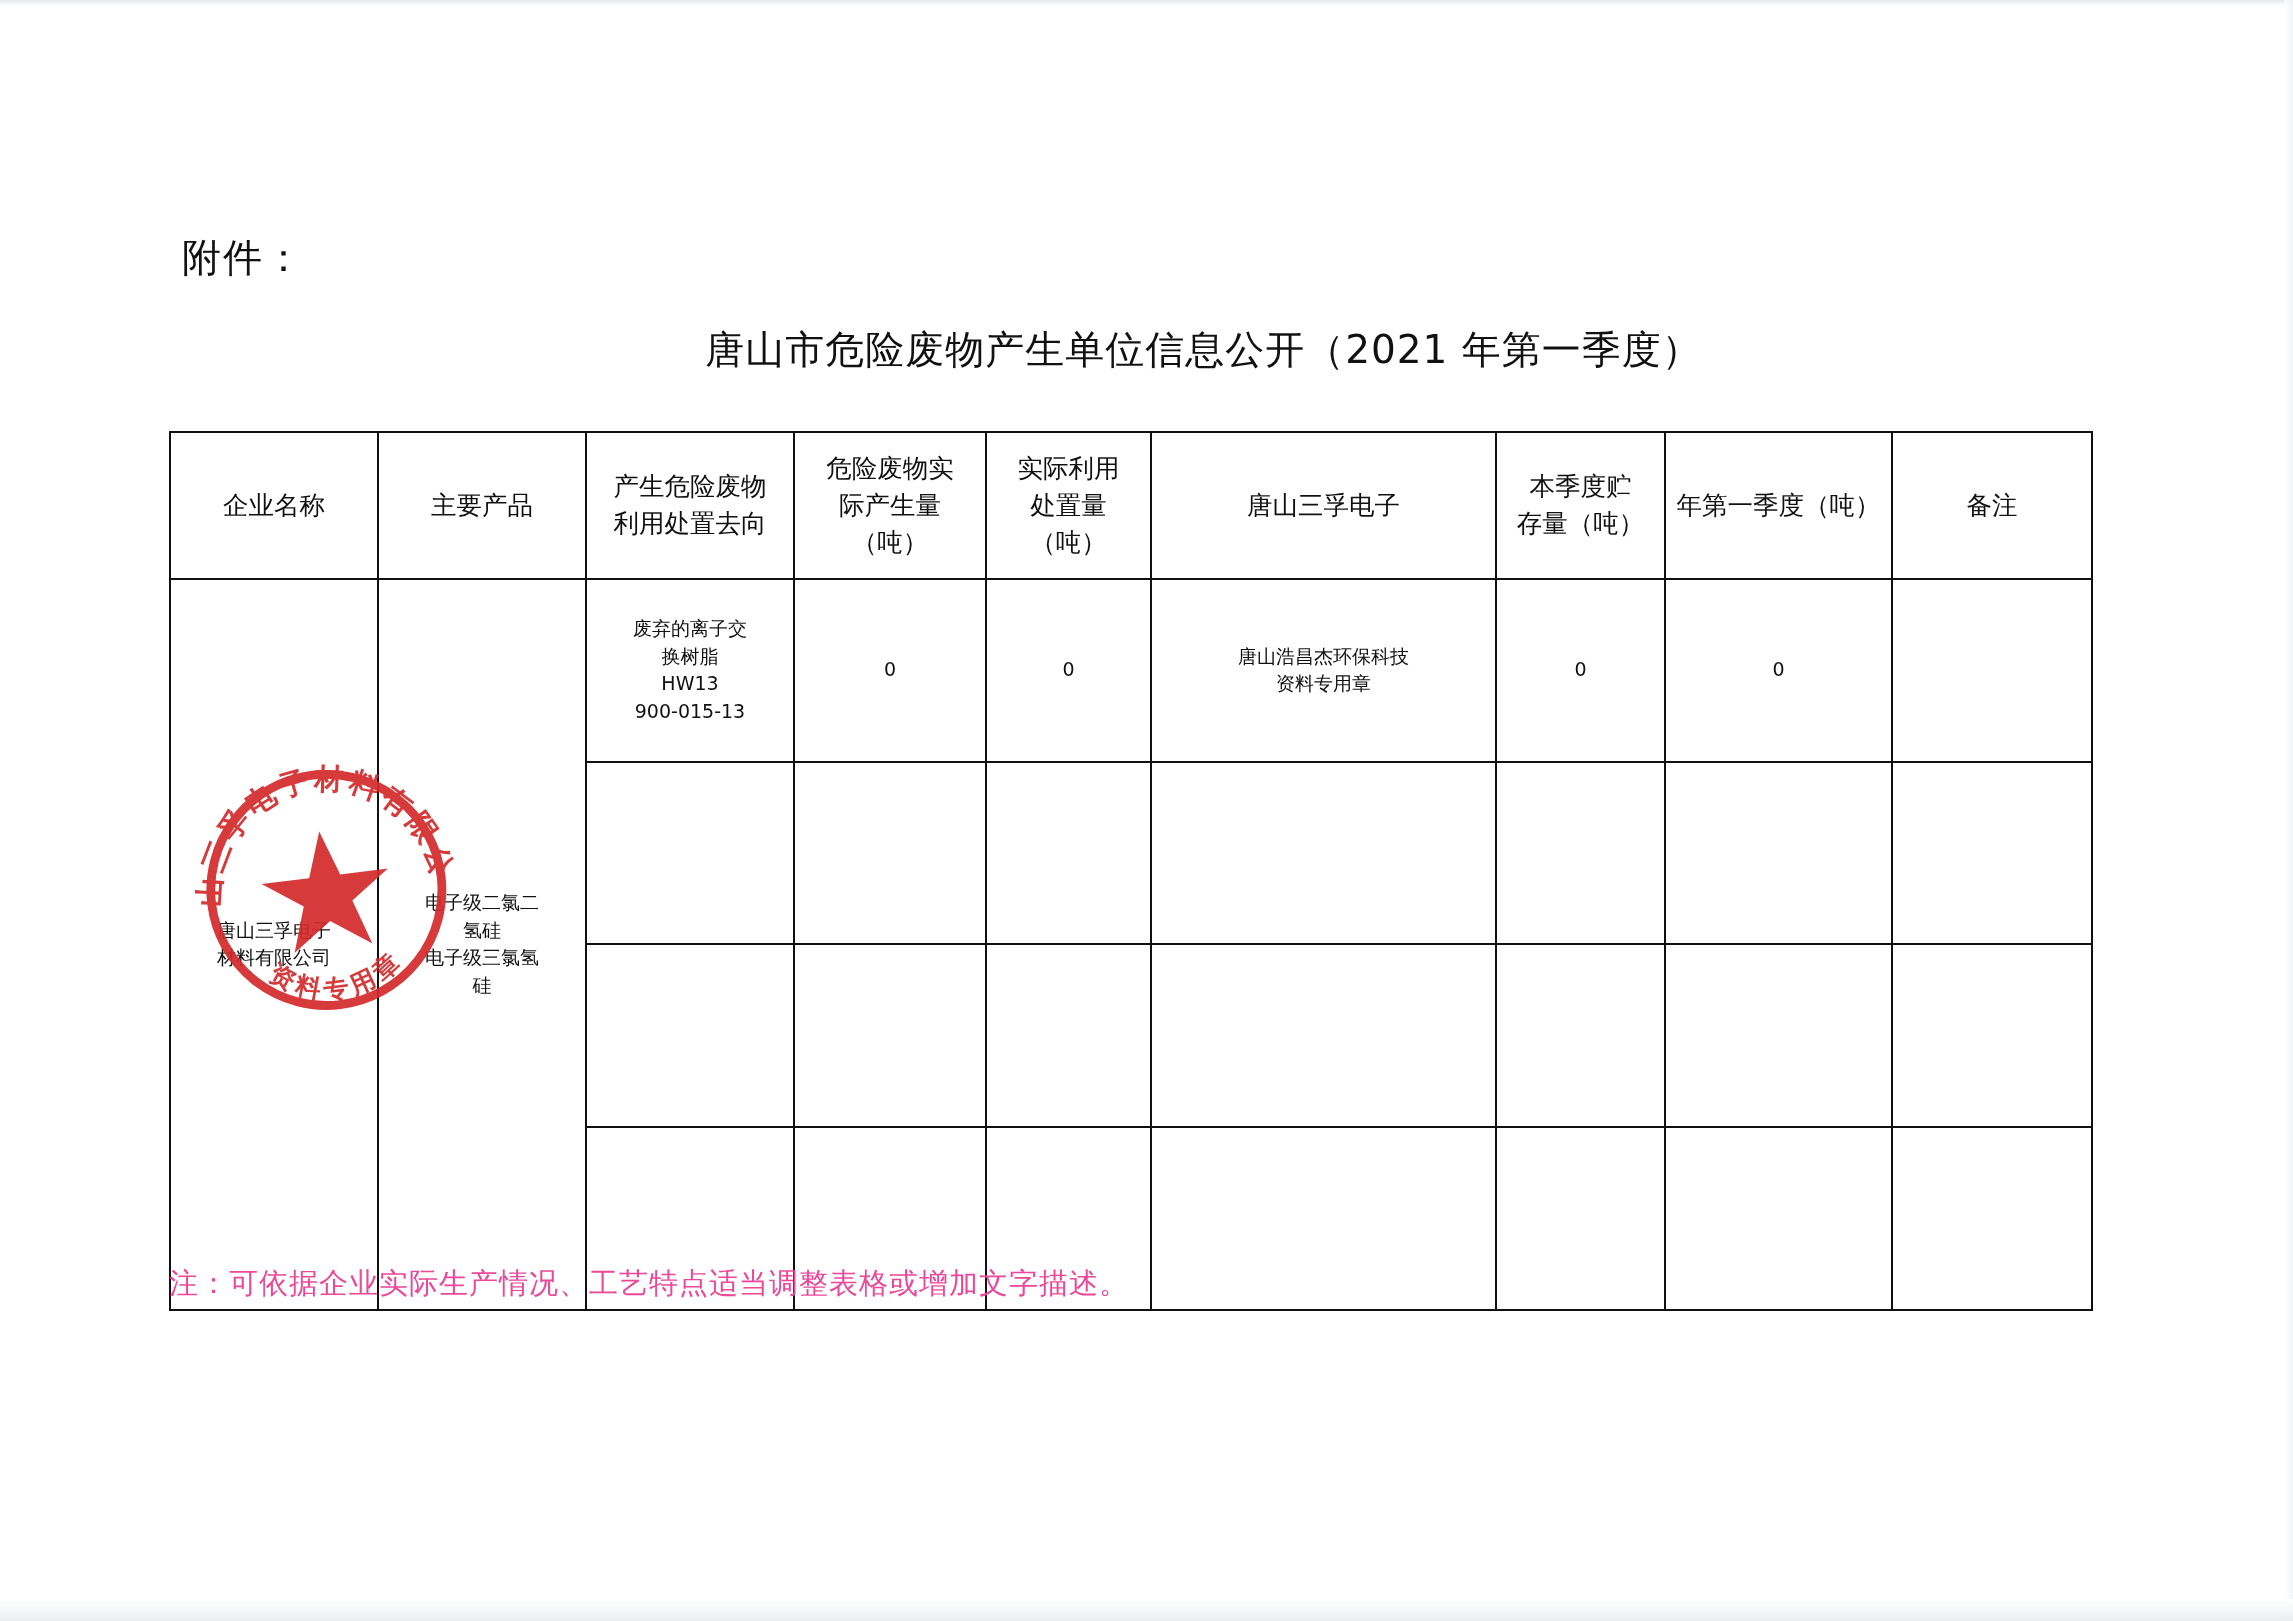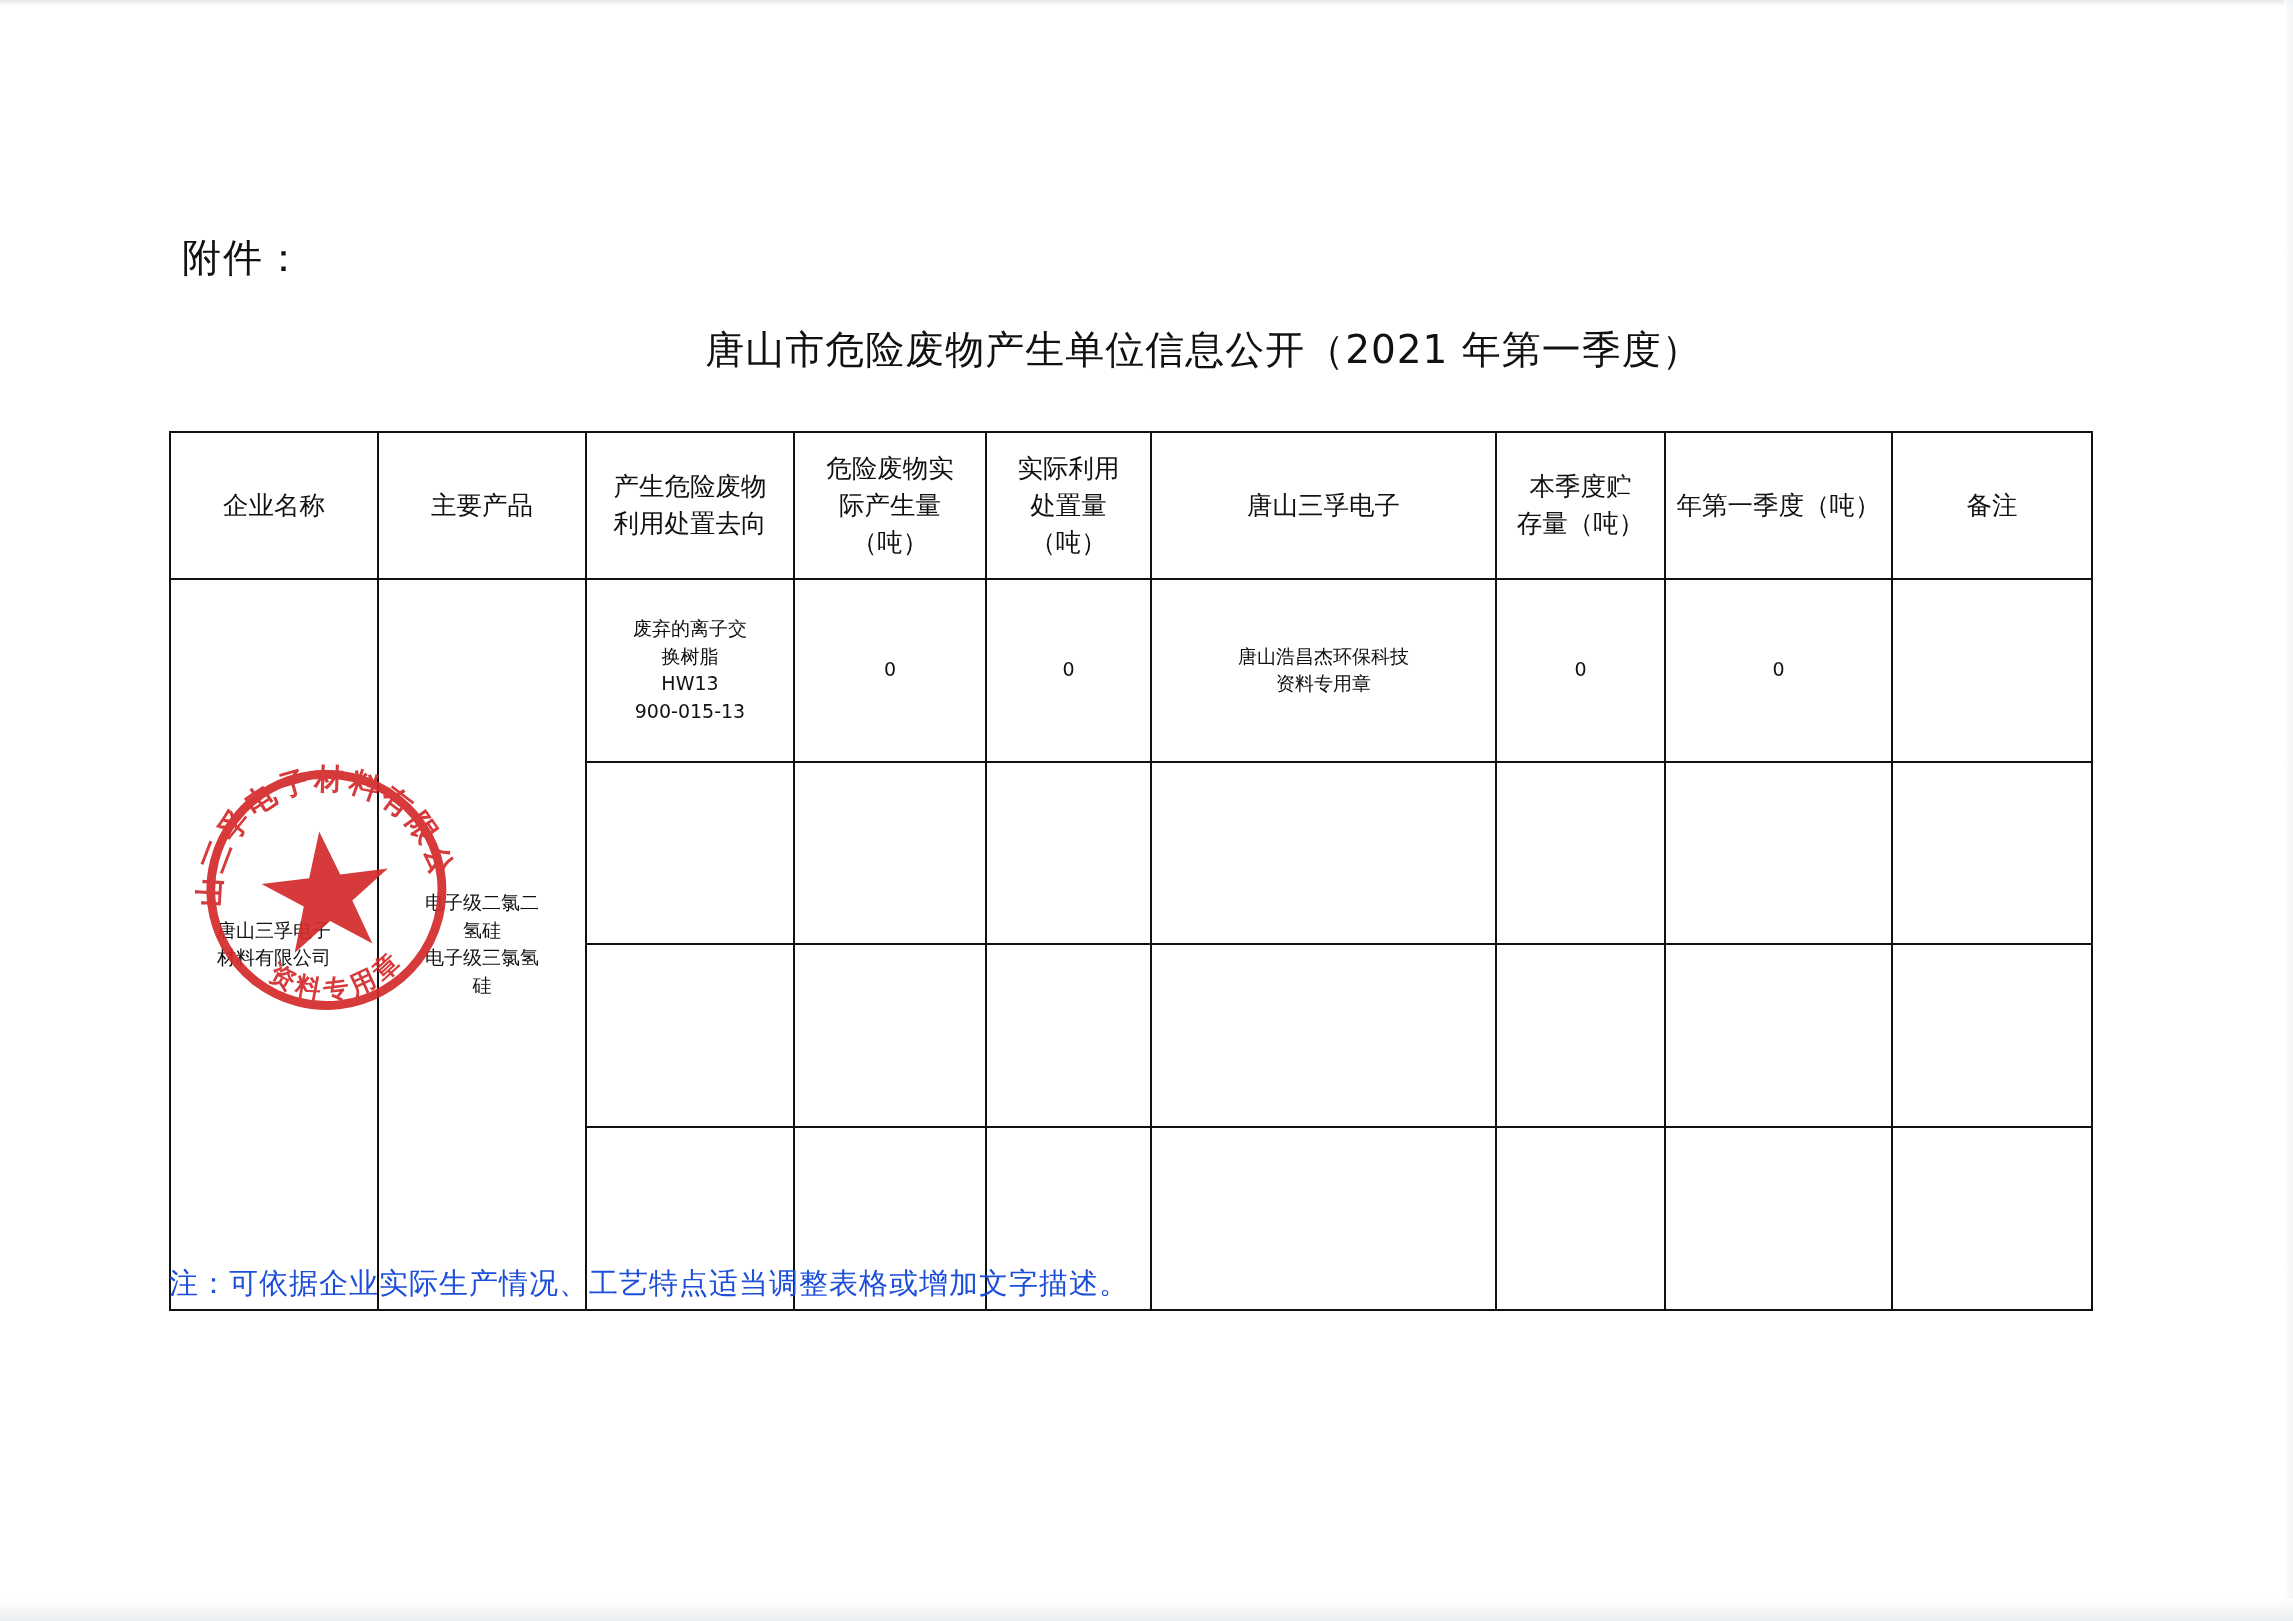--- a/index.html
+++ b/index.html
@@ -125,21 +125,21 @@
   .num-cell {
     font-size: 25.5px;
   }
 
   .note {
     position: absolute;
     left: 169px;
     top: 1264px;
     font-size: 29px;
     letter-spacing: 1px;
-    color: #1d4ed8;
+    color: #ec4899;
   }
 
   
   .seal {
     position: absolute;
     left: 174px;
     top: 745px;
     width: 304px;
     height: 284px;
     pointer-events: none;

